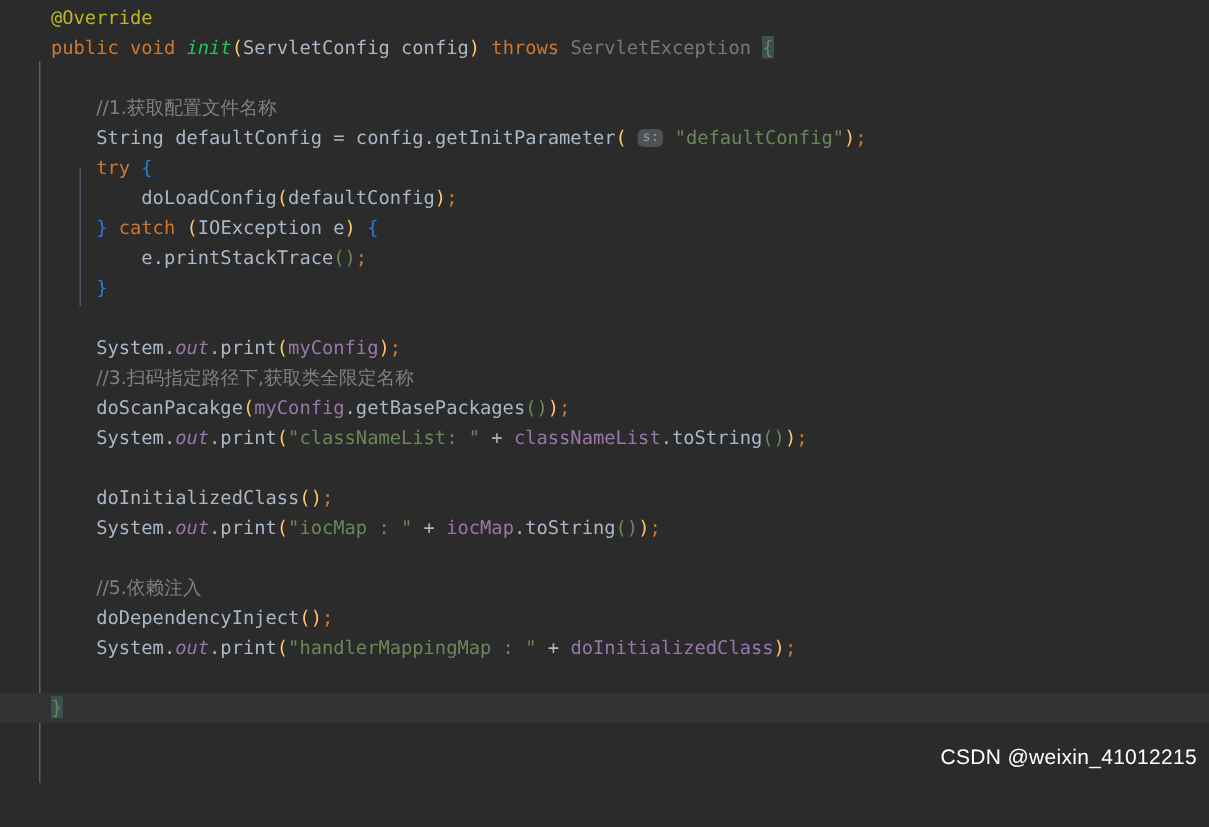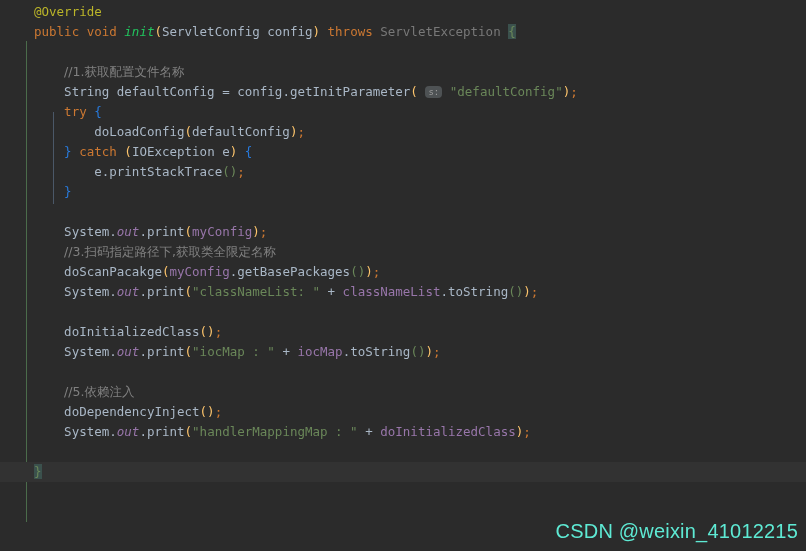--- a/index.html
+++ b/index.html
@@ -109,24 +109,24 @@
     position: absolute;
     left: 0;
     top: 523px;
     width: 806px;
     height: 28px;
     background: #2b2b2b;
   }
   #watermark {
     position: absolute;
     right: 8px;
-    top: 520px;
+    top: 496px;
     font-family: "Liberation Sans", "DejaVu Sans", sans-serif;
-    font-size: 20px;
-    color: #5eead4;
+    font-size: 14px;
+    color: #ffffff;
     letter-spacing: 0.2px;
   }
 </style>
 </head>
 <body>
 
 <div id="screen">
 
   <div id="editor">
 

